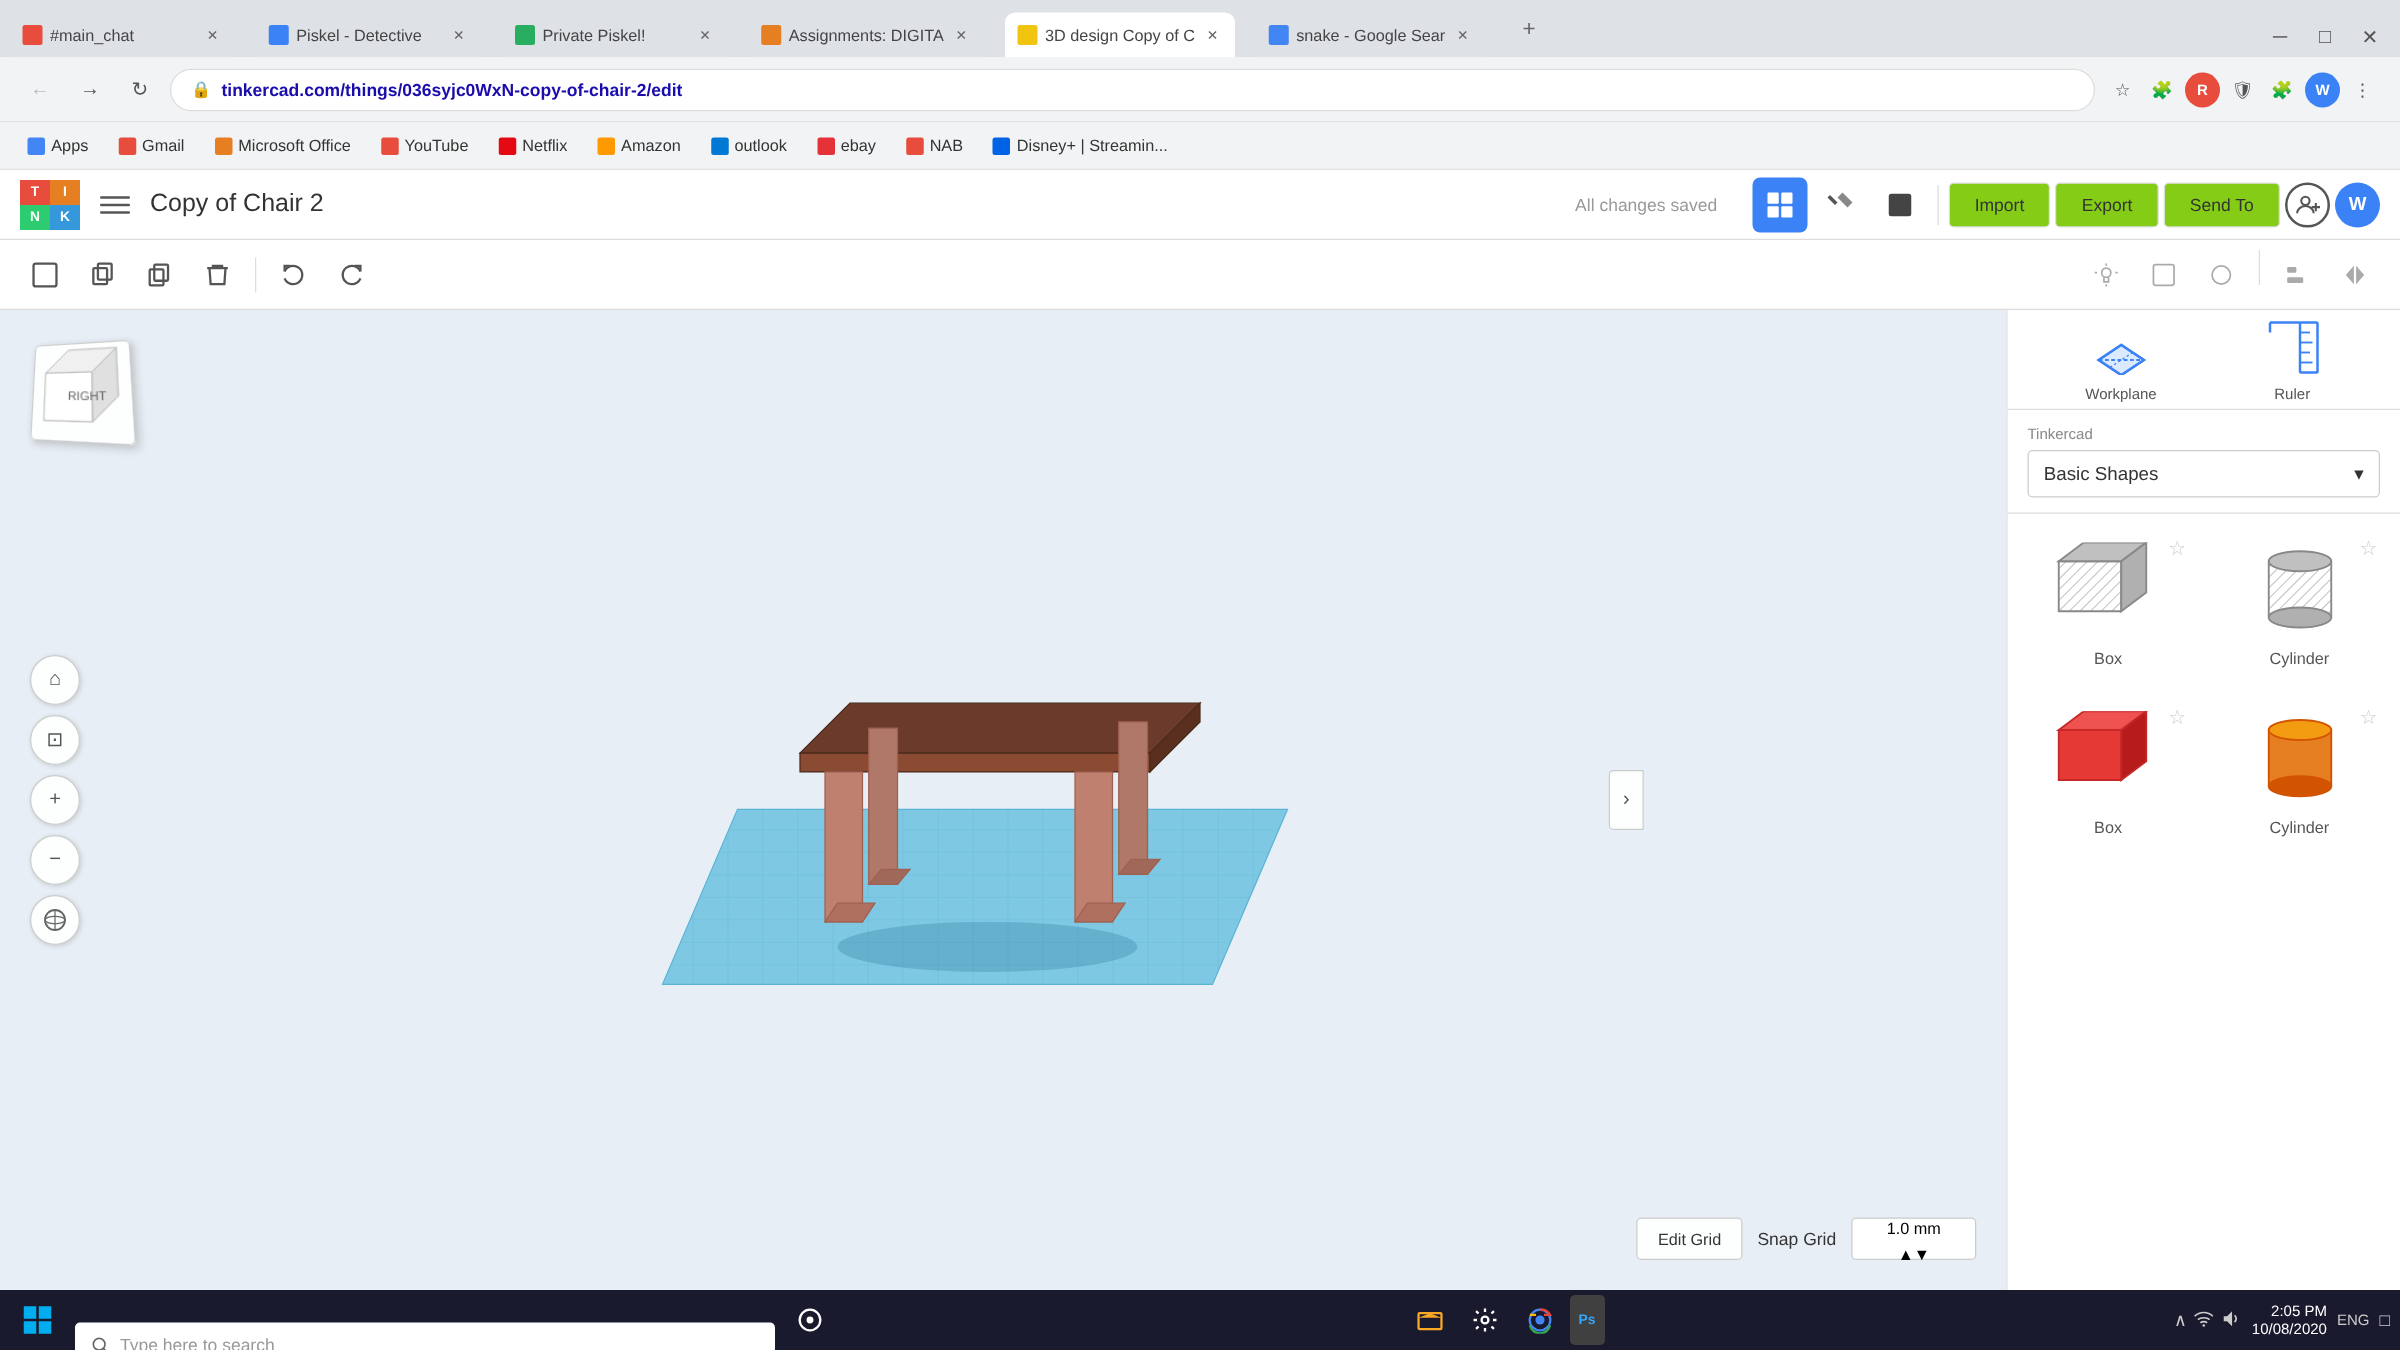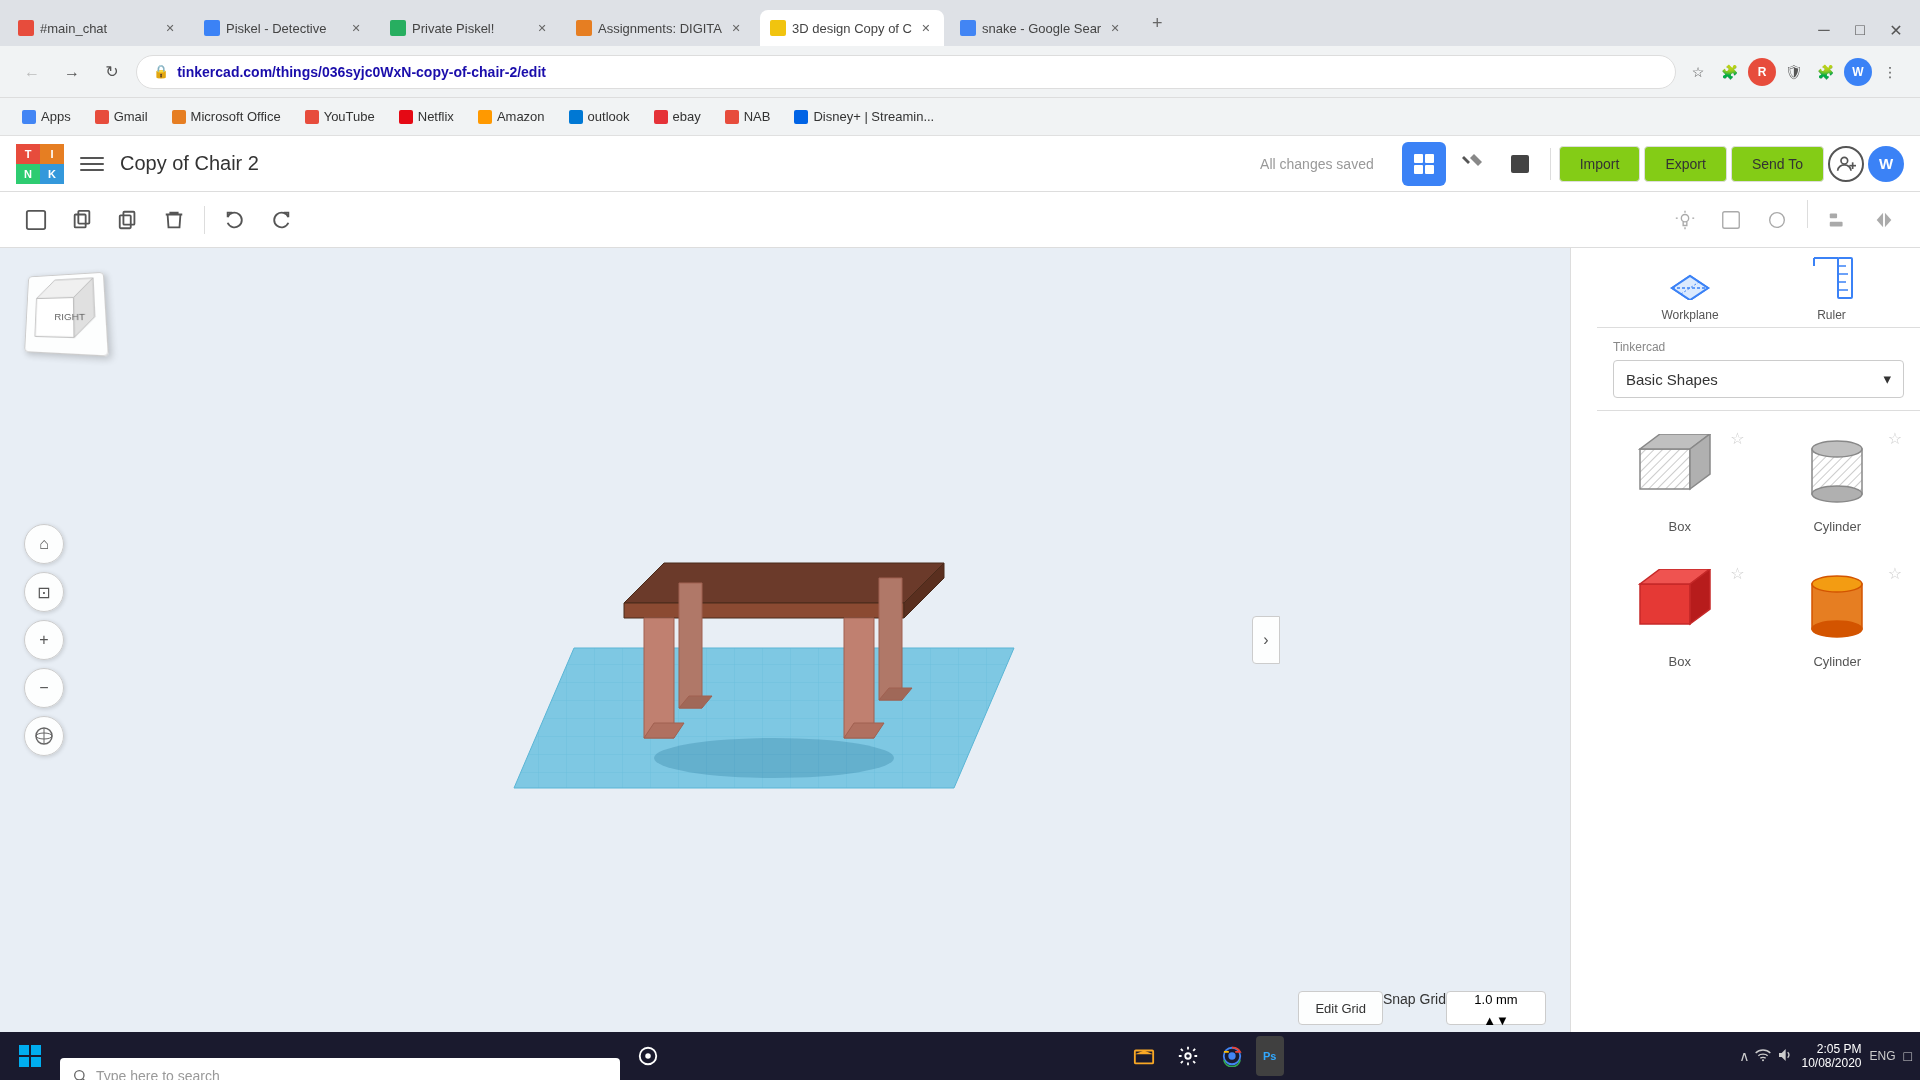--- a/index.html
+++ b/index.html
@@ -2,21 +2,21 @@
 <html><head>
   <meta charset="utf-8">
   <style>
     * { margin: 0; padding: 0; box-sizing: border-box; }
     body { width: 1920px; height: 1080px; overflow: hidden; font-family: 'Segoe UI', sans-serif; background: #f0f0f0; }
 
     
     .browser-frame { width: 100%; height: 100%; display: flex; flex-direction: column; background: #fff; }
 
     
-    .tab-bar { height: 46px; background: #dee1e6; display: flex; align-items: flex-end; padding-left: 8px; gap: 6px; flex-shrink: 0; }
+    .tab-bar { height: 46px; background: #dee1e6; display: flex; align-items: flex-end; padding-left: 8px; gap: 17px; flex-shrink: 0; }
     .tab { height: 36px; min-width: 180px; max-width: 240px; background: #dee1e6; border-radius: 8px 8px 0 0; display: flex; align-items: center; padding: 0 10px; gap: 6px; cursor: pointer; font-size: 13px; color: #444; }
     .tab.active { background: #fff; }
     .tab-favicon { width: 16px; height: 16px; border-radius: 2px; flex-shrink: 0; }
     .tab-label { flex: 1; overflow: hidden; text-overflow: ellipsis; white-space: nowrap; }
     .tab-close { width: 16px; height: 16px; border-radius: 50%; display: flex; align-items: center; justify-content: center; font-size: 11px; color: #666; flex-shrink: 0; }
     .new-tab-btn { width: 28px; height: 28px; border-radius: 50%; display: flex; align-items: center; justify-content: center; cursor: pointer; font-size: 18px; color: #666; align-self: center; margin-left: 4px; }
 
     
     .address-bar { height: 52px; background: #f1f3f4; border-bottom: 1px solid #ddd; display: flex; align-items: center; padding: 0 16px; gap: 8px; flex-shrink: 0; }
     .nav-btn { width: 32px; height: 32px; border-radius: 50%; display: flex; align-items: center; justify-content: center; cursor: pointer; font-size: 16px; color: #555; }
@@ -69,30 +69,30 @@
 
     
     .view-cube { position: absolute; top: 24px; left: 24px; width: 90px; height: 90px; }
     .cube-visual { width: 80px; height: 80px; background: rgba(255,255,255,0.9); border: 1px solid #ccc; border-radius: 4px; display: flex; align-items: center; justify-content: center; font-size: 13px; color: #666; font-weight: 500; box-shadow: 2px 2px 6px rgba(0,0,0,0.2); transform: perspective(60px) rotateX(5deg) rotateY(-5deg); }
 
     
     .view-controls { position: absolute; left: 24px; top: 50%; transform: translateY(-50%); display: flex; flex-direction: column; gap: 8px; }
     .view-ctrl-btn { width: 40px; height: 40px; border-radius: 50%; background: rgba(255,255,255,0.9); border: 1px solid #ccc; display: flex; align-items: center; justify-content: center; cursor: pointer; font-size: 16px; color: #555; box-shadow: 1px 1px 4px rgba(0,0,0,0.15); }
 
     
-    .bottom-controls { position: absolute; bottom: 7px; right: 24px; display: flex; align-items: flex-start; }
+    .bottom-controls { position: absolute; bottom: 24px; right: 24px; display: flex; align-items: center; gap: 12px; }
     .edit-grid-btn { height: 34px; padding: 0 16px; background: rgba(255,255,255,0.9); border: 1px solid #ccc; border-radius: 4px; cursor: pointer; font-size: 13px; color: #333; }
     .snap-grid-label { font-size: 14px; color: #333; }
     .snap-grid-select { height: 34px; padding: 0 10px; border: 1px solid #ccc; border-radius: 4px; background: #fff; font-size: 13px; cursor: pointer; min-width: 100px; display: flex; align-items: center; gap: 6px; flex-direction: column; }
 
     
     .panel-collapse { position: absolute; right: 1150px; top: 50%; transform: translateY(-50%); width: 28px; height: 48px; background: rgba(255,255,255,0.9); border: 1px solid #ccc; border-radius: 4px 0 0 4px; display: flex; align-items: center; justify-content: center; cursor: pointer; font-size: 16px; color: #555; }
 
     
-    .right-panel { width: 350px; background: #fff; border-left: 1px solid #ddd; display: flex; flex-direction: column; flex-shrink: 0; padding-left: 26px; }
+    .right-panel { width: 315px; background: #fff; border-left: 1px solid #ddd; display: flex; flex-direction: column; flex-shrink: 0; }
     .panel-tools { height: 80px; display: flex; align-items: center; justify-content: space-around; padding: 0 20px; border-bottom: 1px solid #ddd; }
     .panel-tool { display: flex; flex-direction: column; align-items: center; gap: 6px; cursor: pointer; }
     .panel-tool-icon { width: 48px; height: 48px; display: flex; align-items: center; justify-content: center; font-size: 28px; color: #555; }
     .panel-tool-label { font-size: 12px; color: #555; }
 
     .shape-selector { padding: 12px 16px; border-bottom: 1px solid #ddd; }
     .shape-selector-label { font-size: 12px; color: #888; margin-bottom: 6px; }
     .shape-selector-dropdown { width: 100%; height: 38px; border: 1px solid #ccc; border-radius: 4px; padding: 0 12px; font-size: 15px; color: #333; background: #fff; display: flex; align-items: center; justify-content: space-between; cursor: pointer; }
 
     .shapes-grid { flex: 1; overflow-y: auto; padding: 12px; display: grid; grid-template-columns: 1fr 1fr; gap: 16px; align-content: start; }

